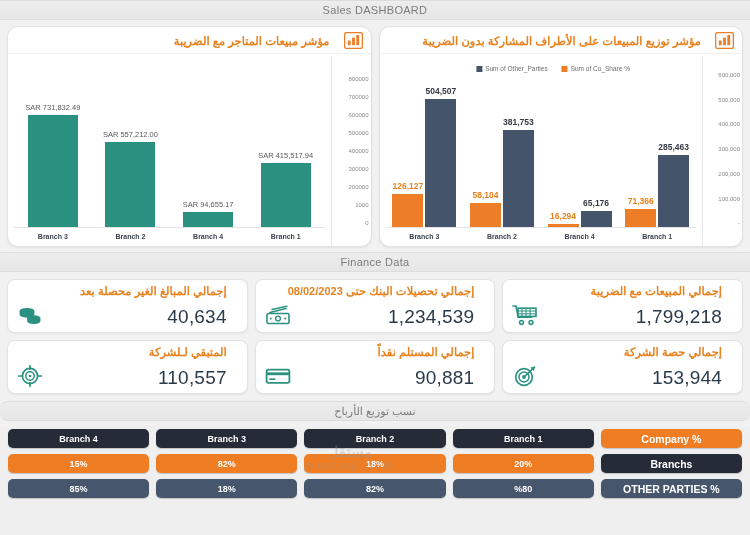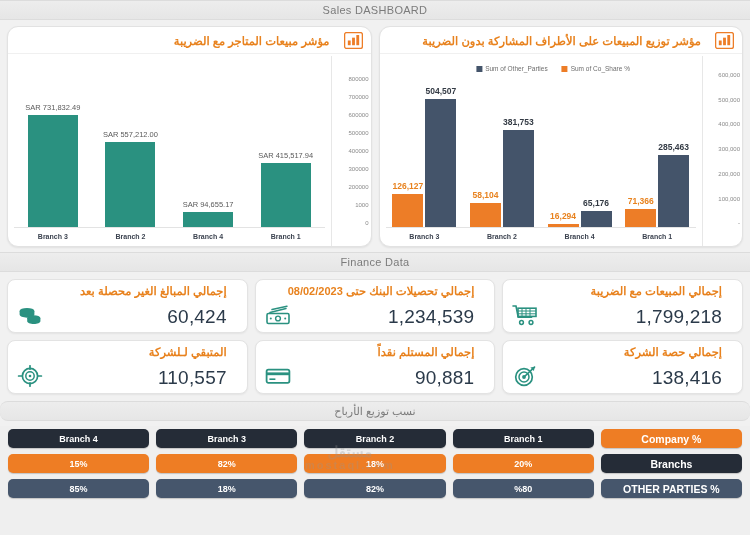--- a/index.html
+++ b/index.html
@@ -335,36 +335,36 @@
             <circle cx="5.8" cy="14.5" r="1" fill="#2a9180"></circle>
             <circle cx="20.2" cy="14.5" r="1" fill="#2a9180"></circle>
           </svg>
         </span>
       </div>
     </div>
 
     <div class="kpi">
       <div class="lbl">إجمالي المبالغ الغير محصلة بعد</div>
       <div class="row">
-        <span class="num">60,424</span>
+        <span class="num">40,634</span>
         <span class="ico">
           <svg viewBox="0 0 26 22" width="26" height="22">
             <ellipse cx="10" cy="7" rx="7.4" ry="3.1" fill="#2a9180"></ellipse>
             <path d="M2.6 7v3.6c0 1.7 3.3 3.1 7.4 3.1s7.4-1.4 7.4-3.1V7" fill="#2a9180"></path>
             <ellipse cx="16.8" cy="14" rx="6.6" ry="2.8" fill="#2a9180"></ellipse>
             <path d="M10.2 14v3.2c0 1.55 3 2.8 6.6 2.8s6.6-1.25 6.6-2.8V14" fill="#2a9180"></path>
           </svg>
         </span>
       </div>
     </div>
 
     <div class="kpi">
       <div class="lbl">إجمالي حصة الشركة</div>
       <div class="row">
-        <span class="num">138,416</span>
+        <span class="num">153,944</span>
         <span class="ico">
           <svg viewBox="0 0 26 22" width="26" height="22">
             <circle cx="12" cy="12" r="8.3" fill="none" stroke="#2a9180" stroke-width="1.7"></circle>
             <circle cx="12" cy="12" r="5" fill="none" stroke="#2a9180" stroke-width="1.5"></circle>
             <circle cx="12" cy="12" r="1.9" fill="#2a9180"></circle>
             <path d="M12 12L22.5 2.2" stroke="#2a9180" stroke-width="1.7" stroke-linecap="round"></path>
             <path d="M18.4 2.6l4.4-.9-.9 4.4z" fill="#2a9180"></path>
           </svg>
         </span>
       </div>

